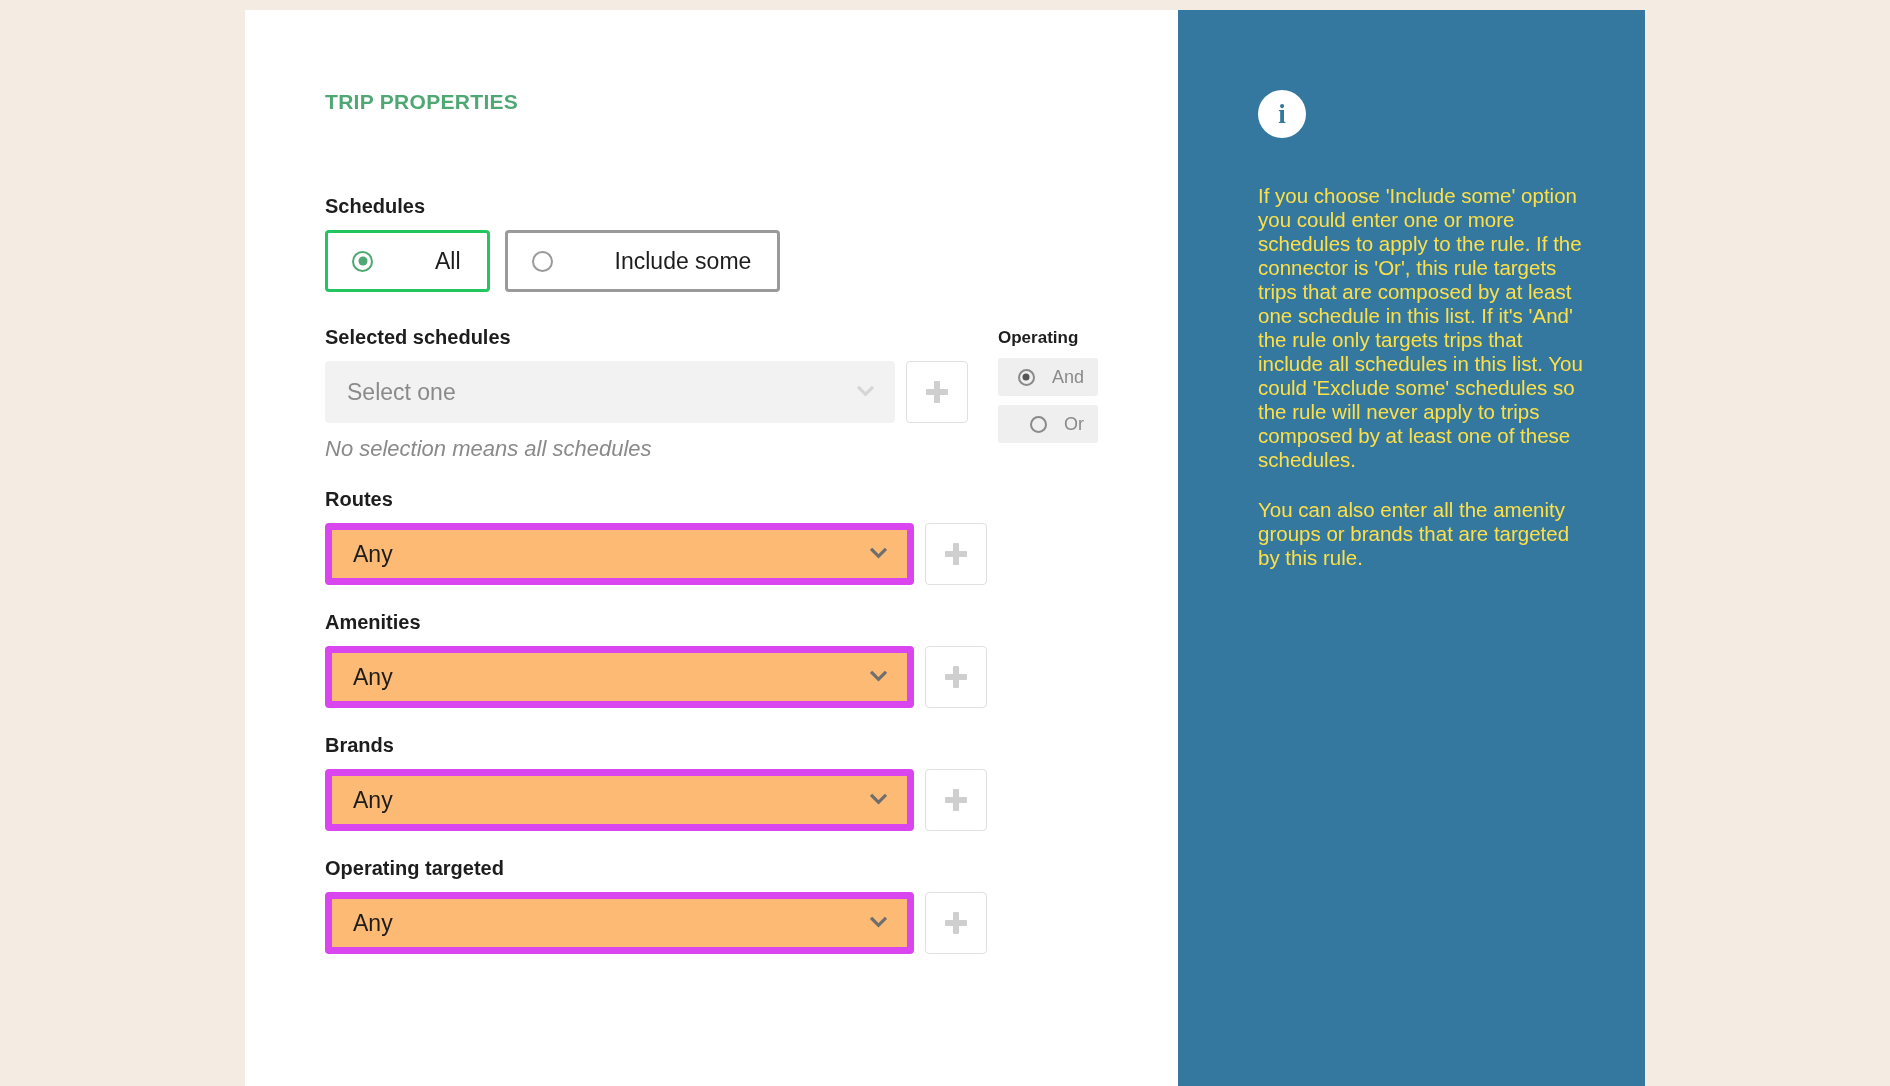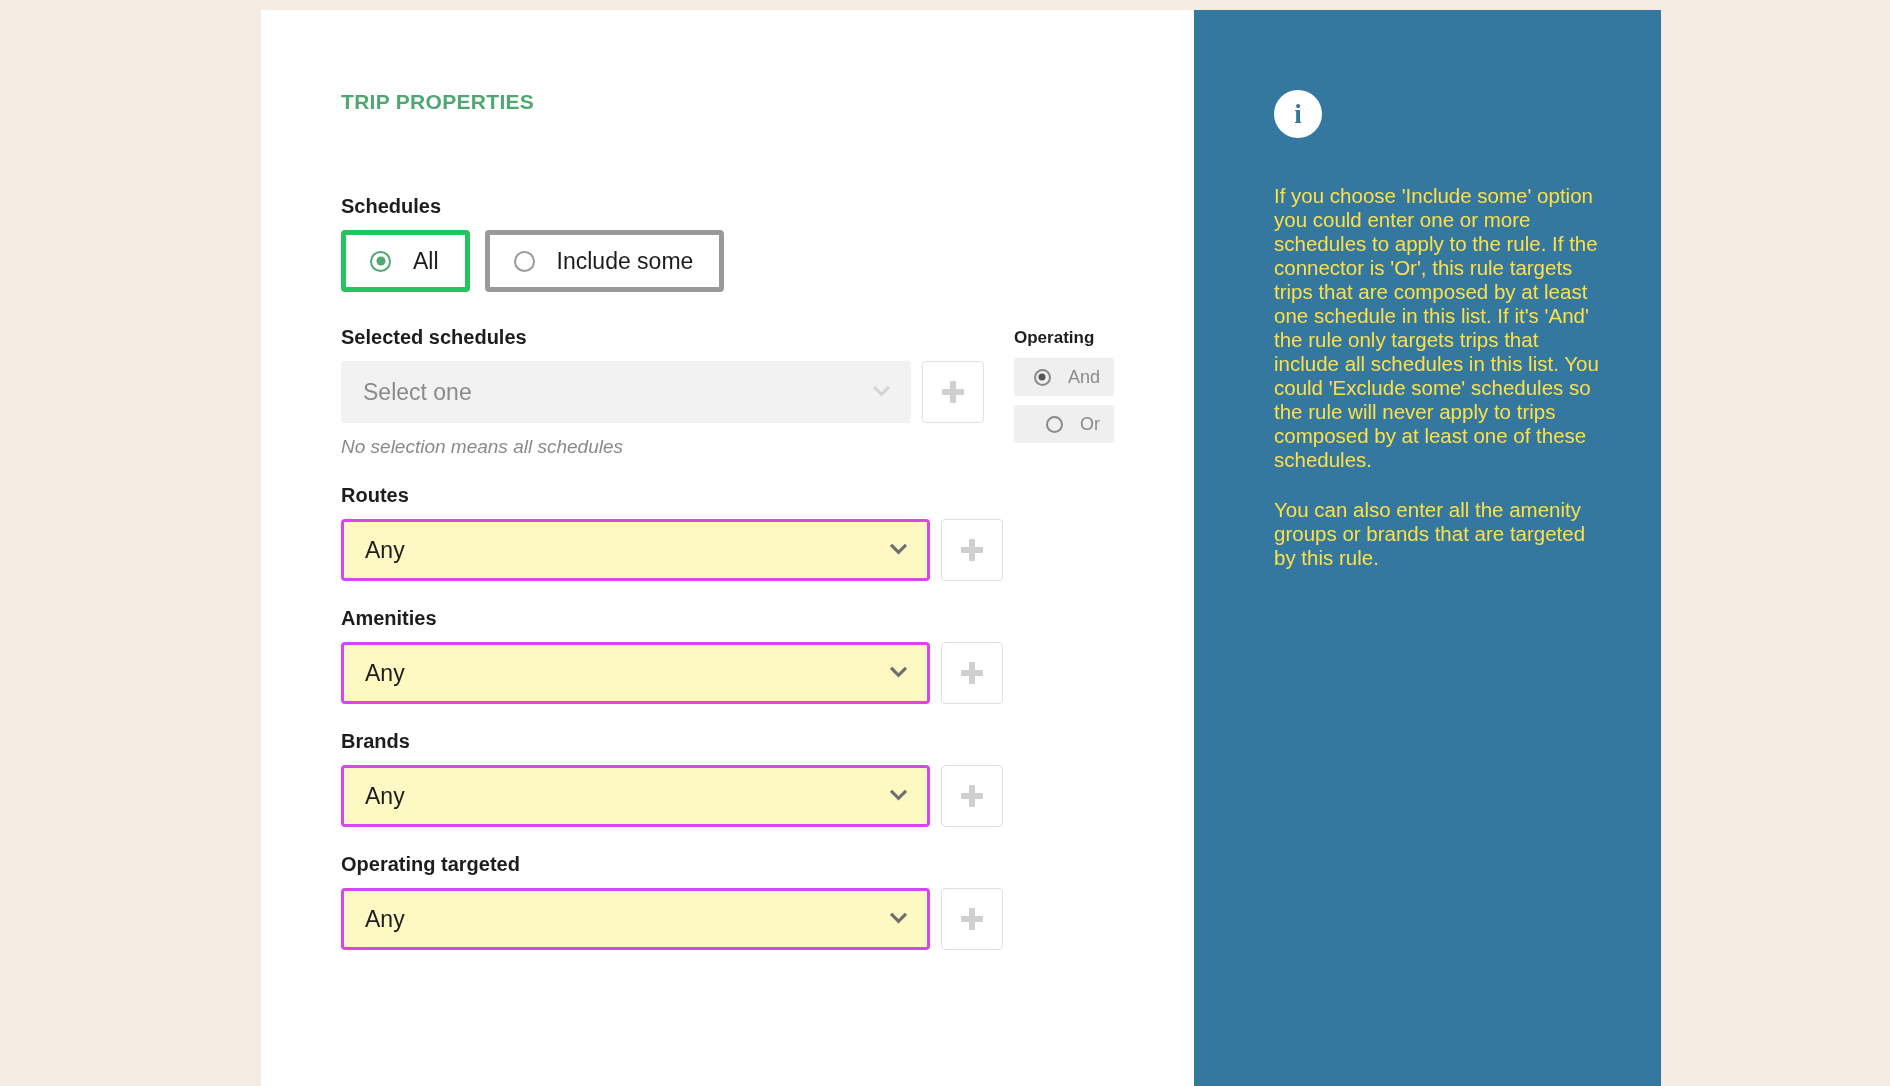--- a/index.html
+++ b/index.html
@@ -17,21 +17,21 @@
 
   .viewport {
     position: relative;
     width: 1890px;
     height: 1086px;
   }
 
   
   .card {
     position: absolute;
-    left: 261px;
+    left: 245px;
     top: 10px;
     width: 1400px;
     height: 1076px;
     background: #ffffff;
     display: flex;
     box-shadow: 0 0 0 0 rgba(0,0,0,0);
   }
 
   .form-col {
     position: relative;
@@ -79,25 +79,26 @@
   
   .radio-row {
     display: flex;
     gap: 15px;
     margin-bottom: 34px;
   }
   .radio-card {
     display: flex;
     align-items: center;
     height: 62px;
-    border: 5px solid #22c55e;
+    border: 3px solid #22c55e;
     border-radius: 4px;
     padding: 0 26px 0 24px;
     background: #ffffff;
     cursor: pointer;
+    gap: 40px;
   }
   .radio-card.strong-border { border-color: #9a9a9a; }
 
   .radio-mark {
     width: 21px;
     height: 21px;
     border-radius: 50%;
     border: 2px solid #9a9a9a;
     margin-right: 22px;
     flex: 0 0 auto;
@@ -140,22 +141,22 @@
     flex: 1 1 auto;
     height: 62px;
     border-radius: 4px;
     display: flex;
     align-items: center;
     padding: 0 52px 0 21px;
     font-size: 23px;
     cursor: pointer;
   }
   .select.enabled {
-    background: #fef9c3;
-    border: 3px solid #d946ef;
+    background: #fdba74;
+    border: 7px solid #d946ef;
     color: #1d1d1d;
   }
   .select.disabled {
     background: #f2f2f2;
     border: 1px solid #f2f2f2;
     color: #8a8a8a;
   }
   .chev {
     position: absolute;
     right: 20px;
@@ -192,21 +193,21 @@
   }
   .plus-btn .plus::before {
     left: 0; top: 8px; width: 22px; height: 6px;
   }
   .plus-btn .plus::after {
     top: 0; left: 8px; height: 22px; width: 6px;
   }
 
   .hint {
     font-style: italic;
-    font-size: 19px;
+    font-size: 22px;
     color: #8a8a8a;
     margin-top: 13px;
     font-family: "Liberation Sans", sans-serif;
   }
 
   
   .connector-label {
     font-size: 17px;
     font-weight: bold;
     color: #1d1d1d;

